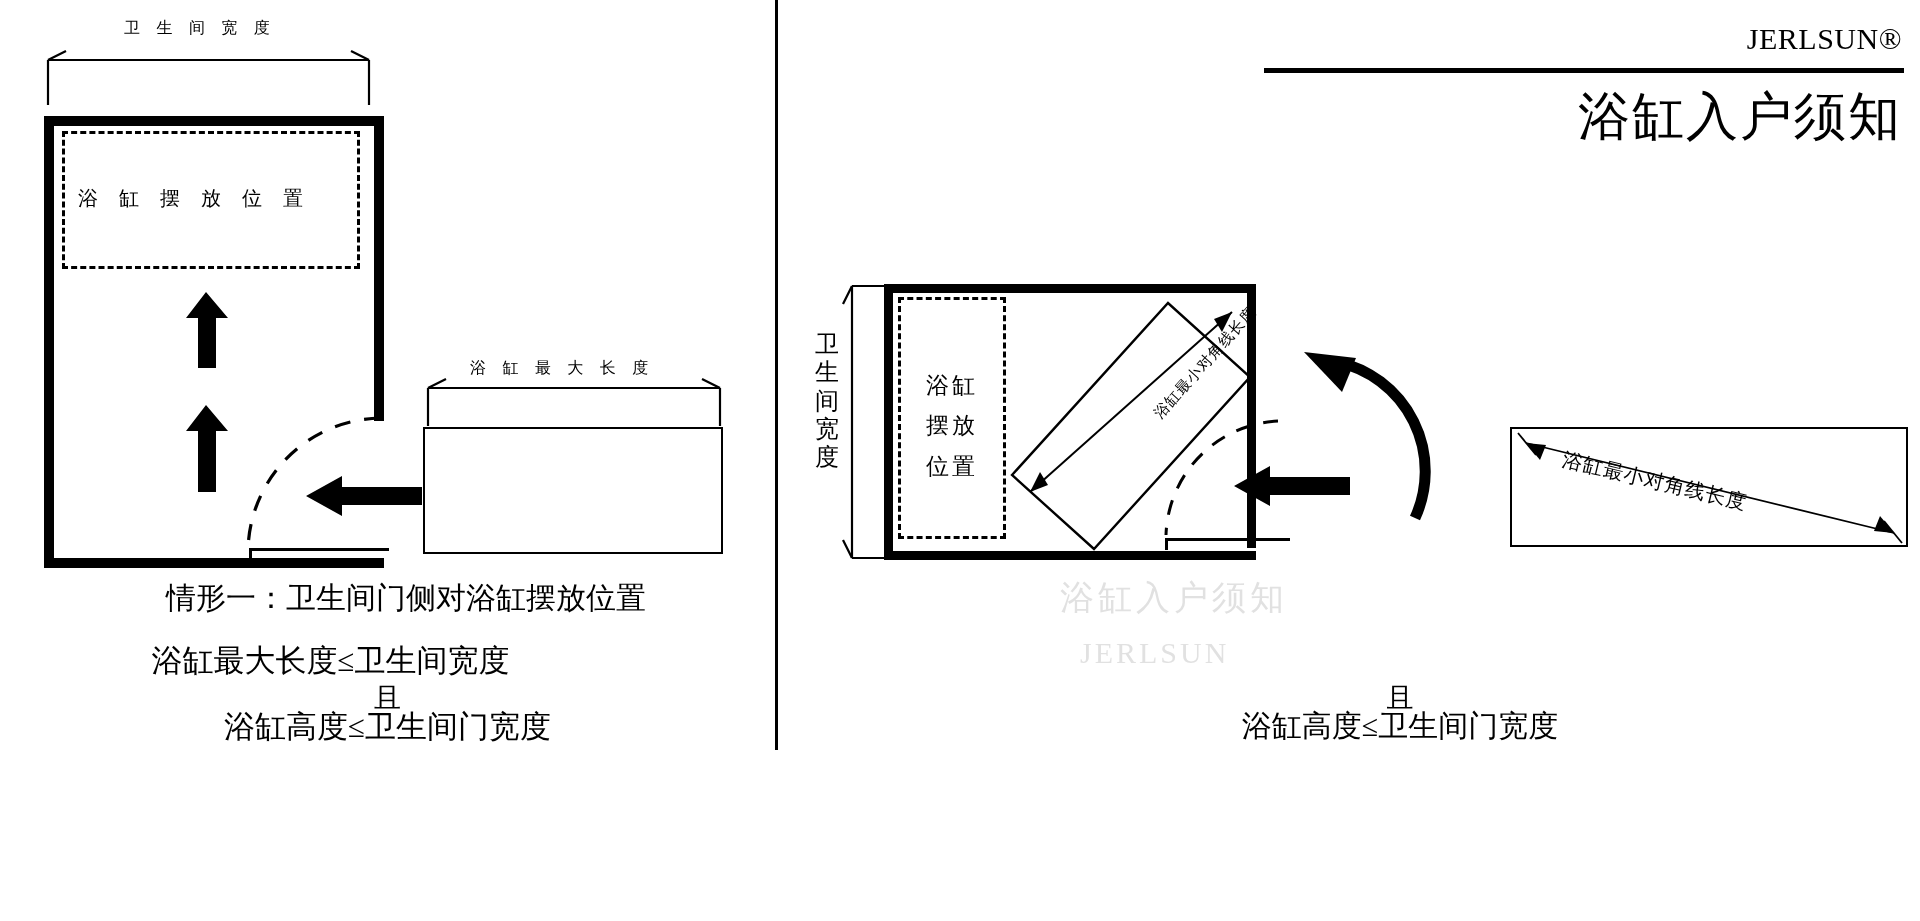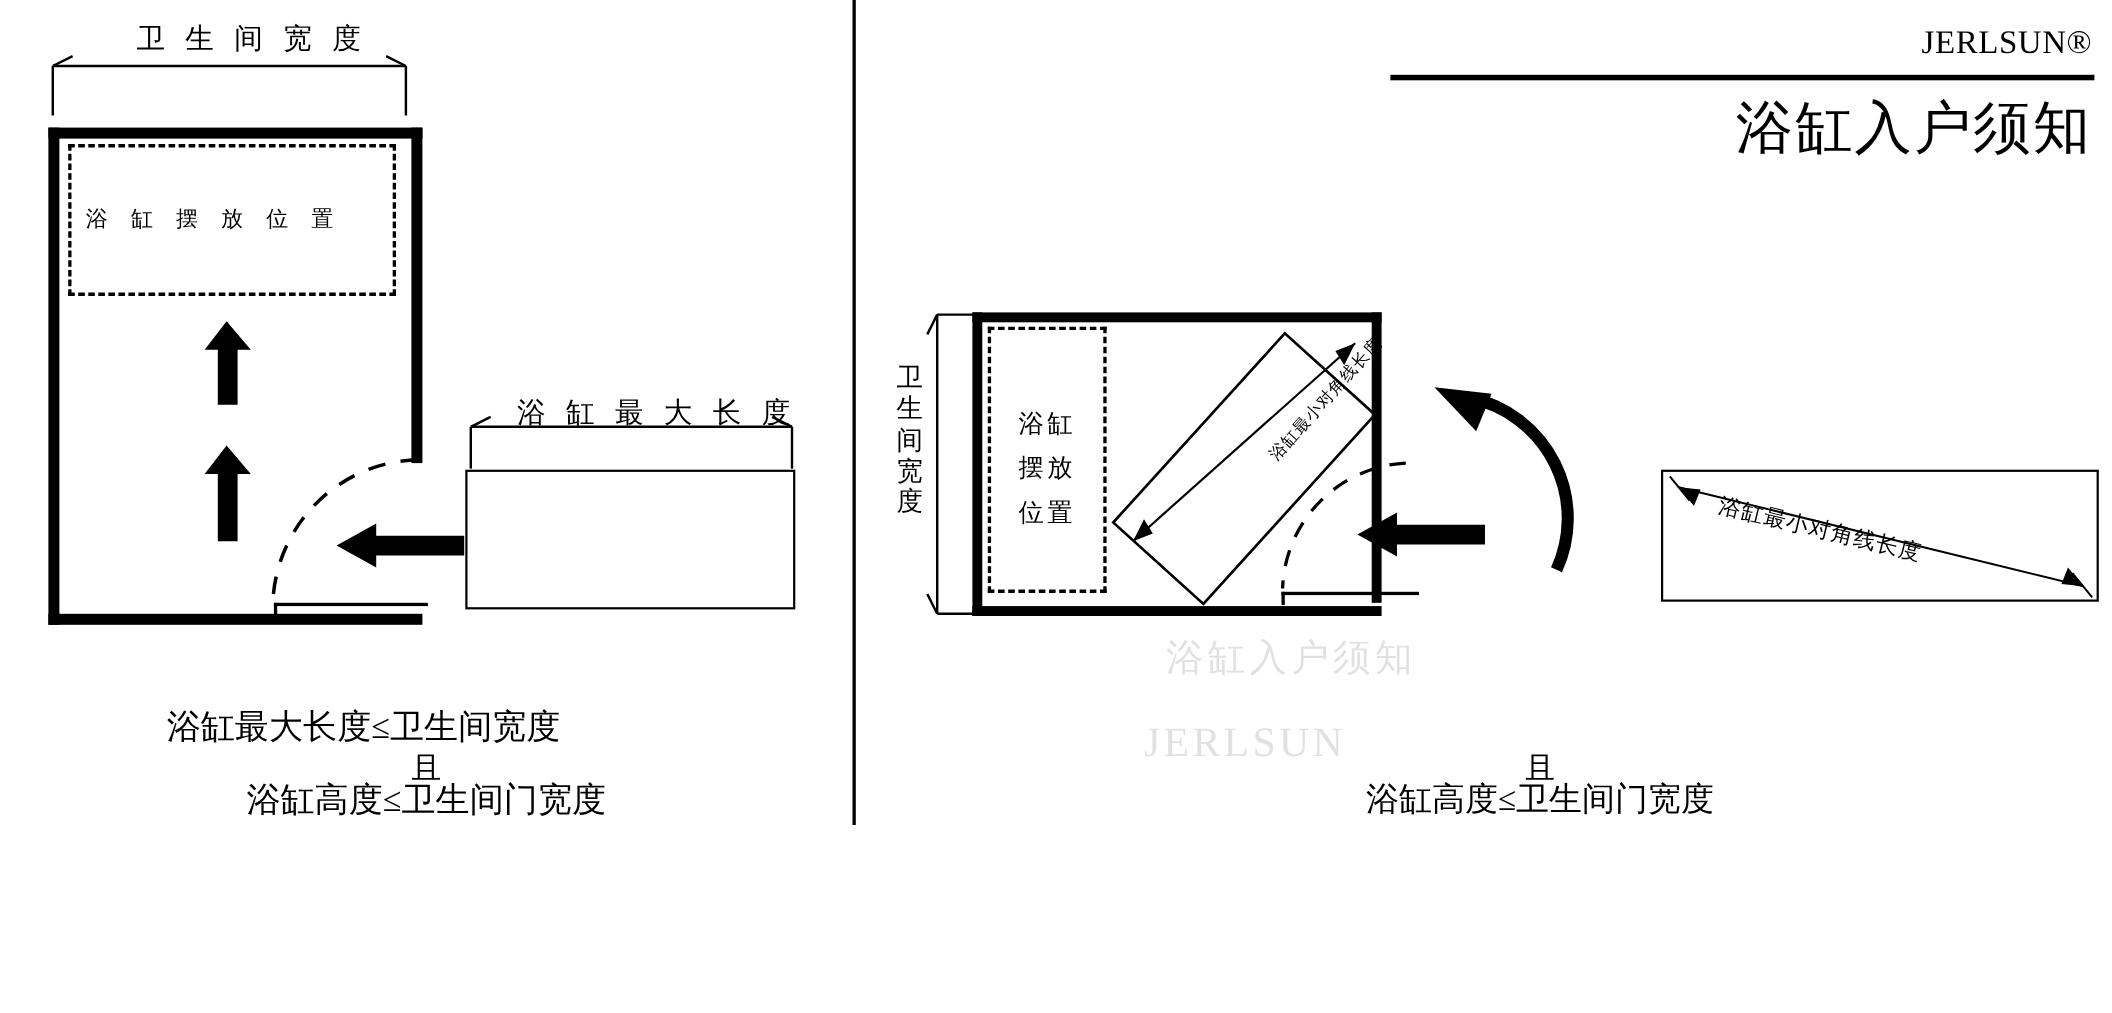--- a/index.html
+++ b/index.html
@@ -53,22 +53,22 @@
     letter-spacing: 2px;
     white-space: nowrap;
   }
 
   
   .wall { background: #000; position: absolute; }
   .thinline { background: #000; position: absolute; }
 
   .dim-label {
     position: absolute;
-    font-family: Liberation Serif, serif;
-    font-size: 26px;
+    font-family: Liberation Sans, sans-serif;
+    font-size: 16px;
     letter-spacing: 6px;
     white-space: nowrap;
   }
   .room-label {
     position: absolute;
     font-family: "Liberation Serif", "DejaVu Serif", serif;
     font-size: 20px;
     letter-spacing: 8px;
     white-space: nowrap;
   }
@@ -167,20 +167,21 @@
     <line x1="28" y1="28" x2="46" y2="19" stroke="#000" stroke-width="2.2"></line>
     <line x1="320" y1="28" x2="302" y2="19" stroke="#000" stroke-width="2.2"></line>
   </svg>
 
   <div class="abs" style="left:423px; top:427px; width:300px; height:127px; border:2.5px solid #000; box-sizing:border-box;"></div>
 
   <svg class="abs" style="left:300px; top:470px; width:130px; height:56px;">
     <polygon points="6,26 42,6 42,17 122,17 122,35 42,35 42,46" fill="#000"></polygon>
   </svg>
 
+  <div class="abs caption" style="left:166px; top:578px;">情形一：卫生间门侧对浴缸摆放位置</div>
   <div class="abs formula" style="left:0px; top:640px; width:661px;">浴缸最大长度≤卫生间宽度</div>
   <div class="abs conj" style="left:0px; top:680px; width:775px;">且</div>
   <div class="abs formula" style="left:0px; top:706px; width:775px;">浴缸高度≤卫生间门宽度</div>
 
   <div class="abs vert-label" style="left:812px; top:330px; width:30px;">
     <div>卫</div>
     <div>生</div>
     <div>间</div>
     <div>宽</div>
     <div>度</div>
@@ -238,15 +239,15 @@
     <polygon points="384,106 364,104 370,89" fill="#000"></polygon>
     <line x1="8" y1="6" x2="26" y2="28" stroke="#000" stroke-width="1.8"></line>
     <line x1="392" y1="116" x2="374" y2="94" stroke="#000" stroke-width="1.8"></line>
   </svg>
   <div class="abs" style="left:1566px; top:446px; transform:rotate(13.5deg); transform-origin:0 0; font-family:'Liberation Serif','DejaVu Serif',serif; font-size:20px; letter-spacing:1px; white-space:nowrap;">浴缸最小对角线长度</div>
 
   <div class="abs conj" style="left:1000px; top:680px; width:800px;">且</div>
   <div class="abs formula small" style="left:1000px; top:706px; width:800px;">浴缸高度≤卫生间门宽度</div>
 
   <div class="abs wm" style="left:1060px; top:575px; font-size:34px; letter-spacing:4px;">浴缸入户须知</div>
-  <div class="abs wm" style="left:1040px; top:636px; font-size:38px; letter-spacing:3px;margin-top:17px;">JERLSUN</div>
+  <div class="abs wm" style="left:1080px; top:636px; font-size:30px; letter-spacing:3px;">JERLSUN</div>
 
 </div>
 
 </body></html>

